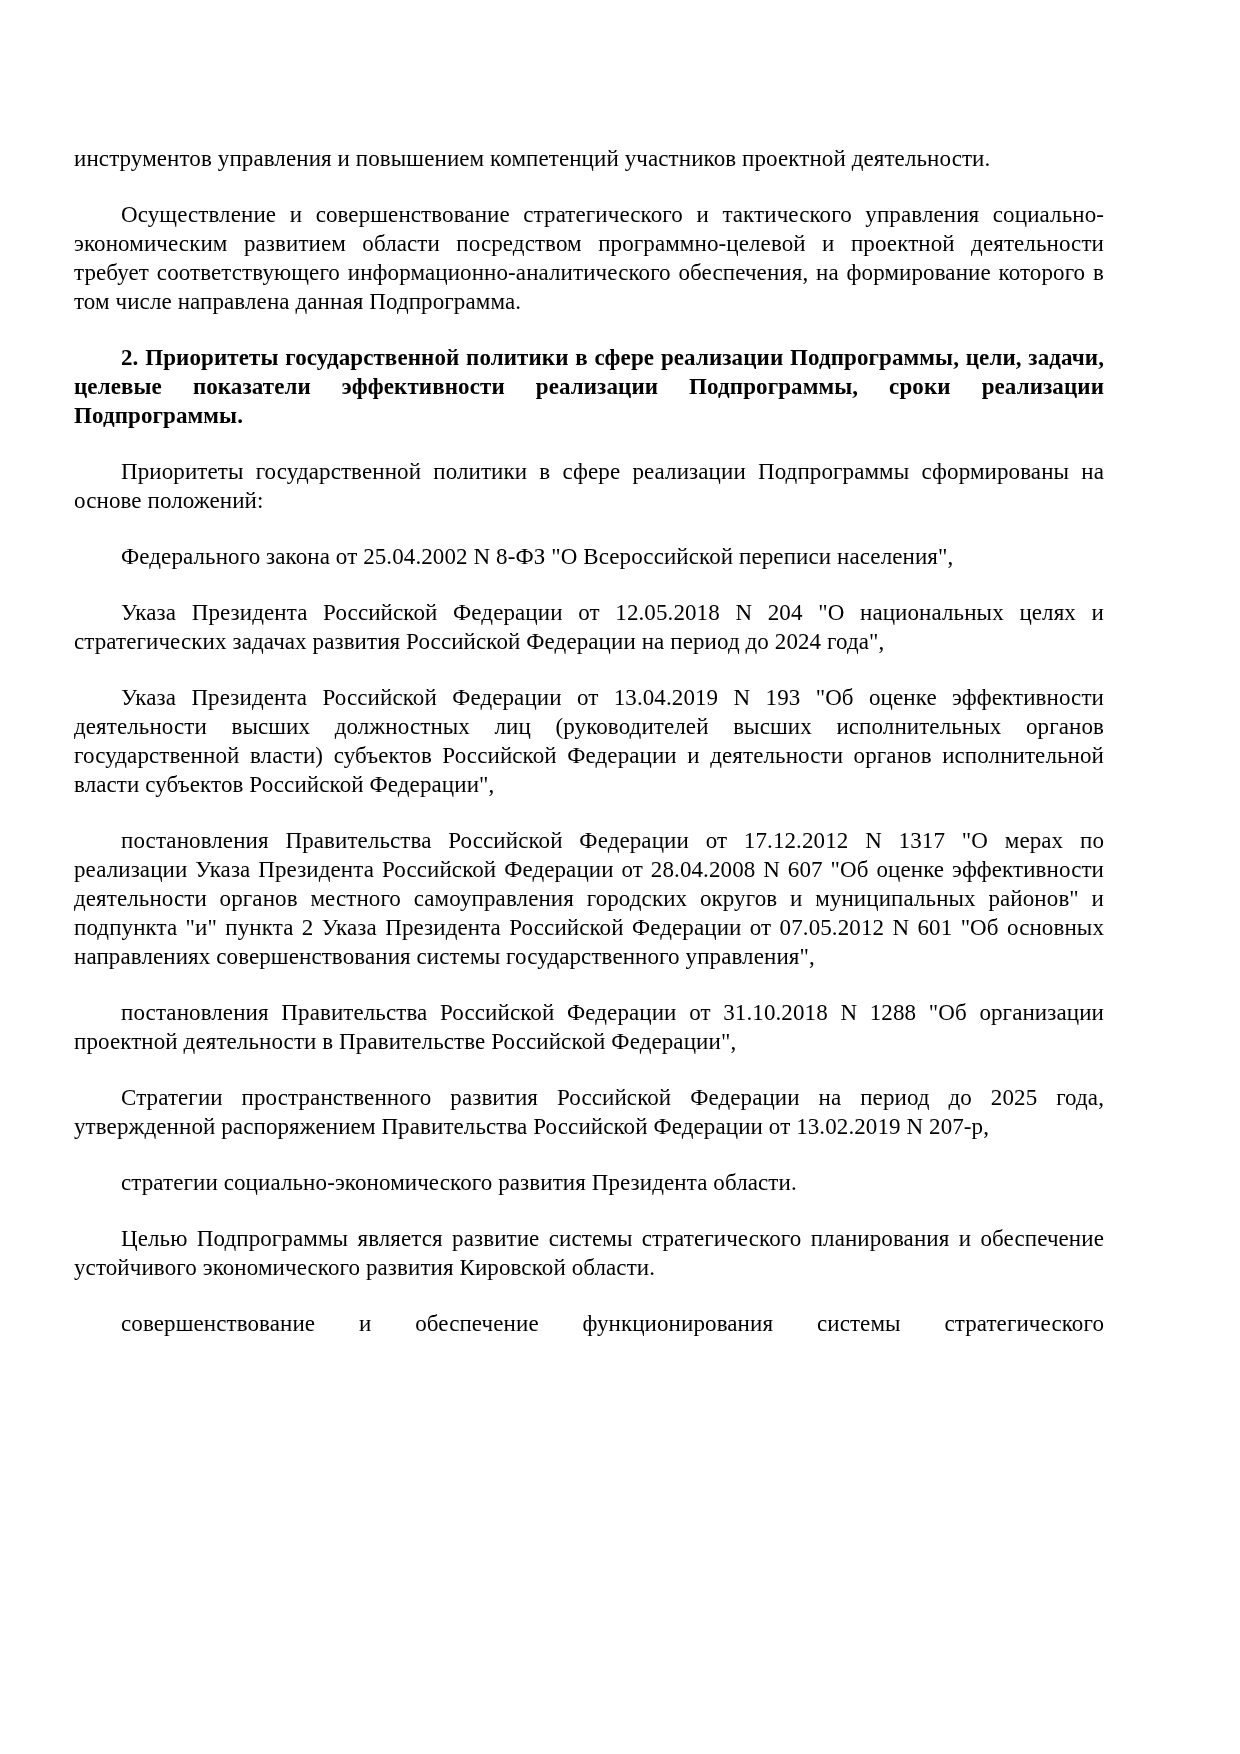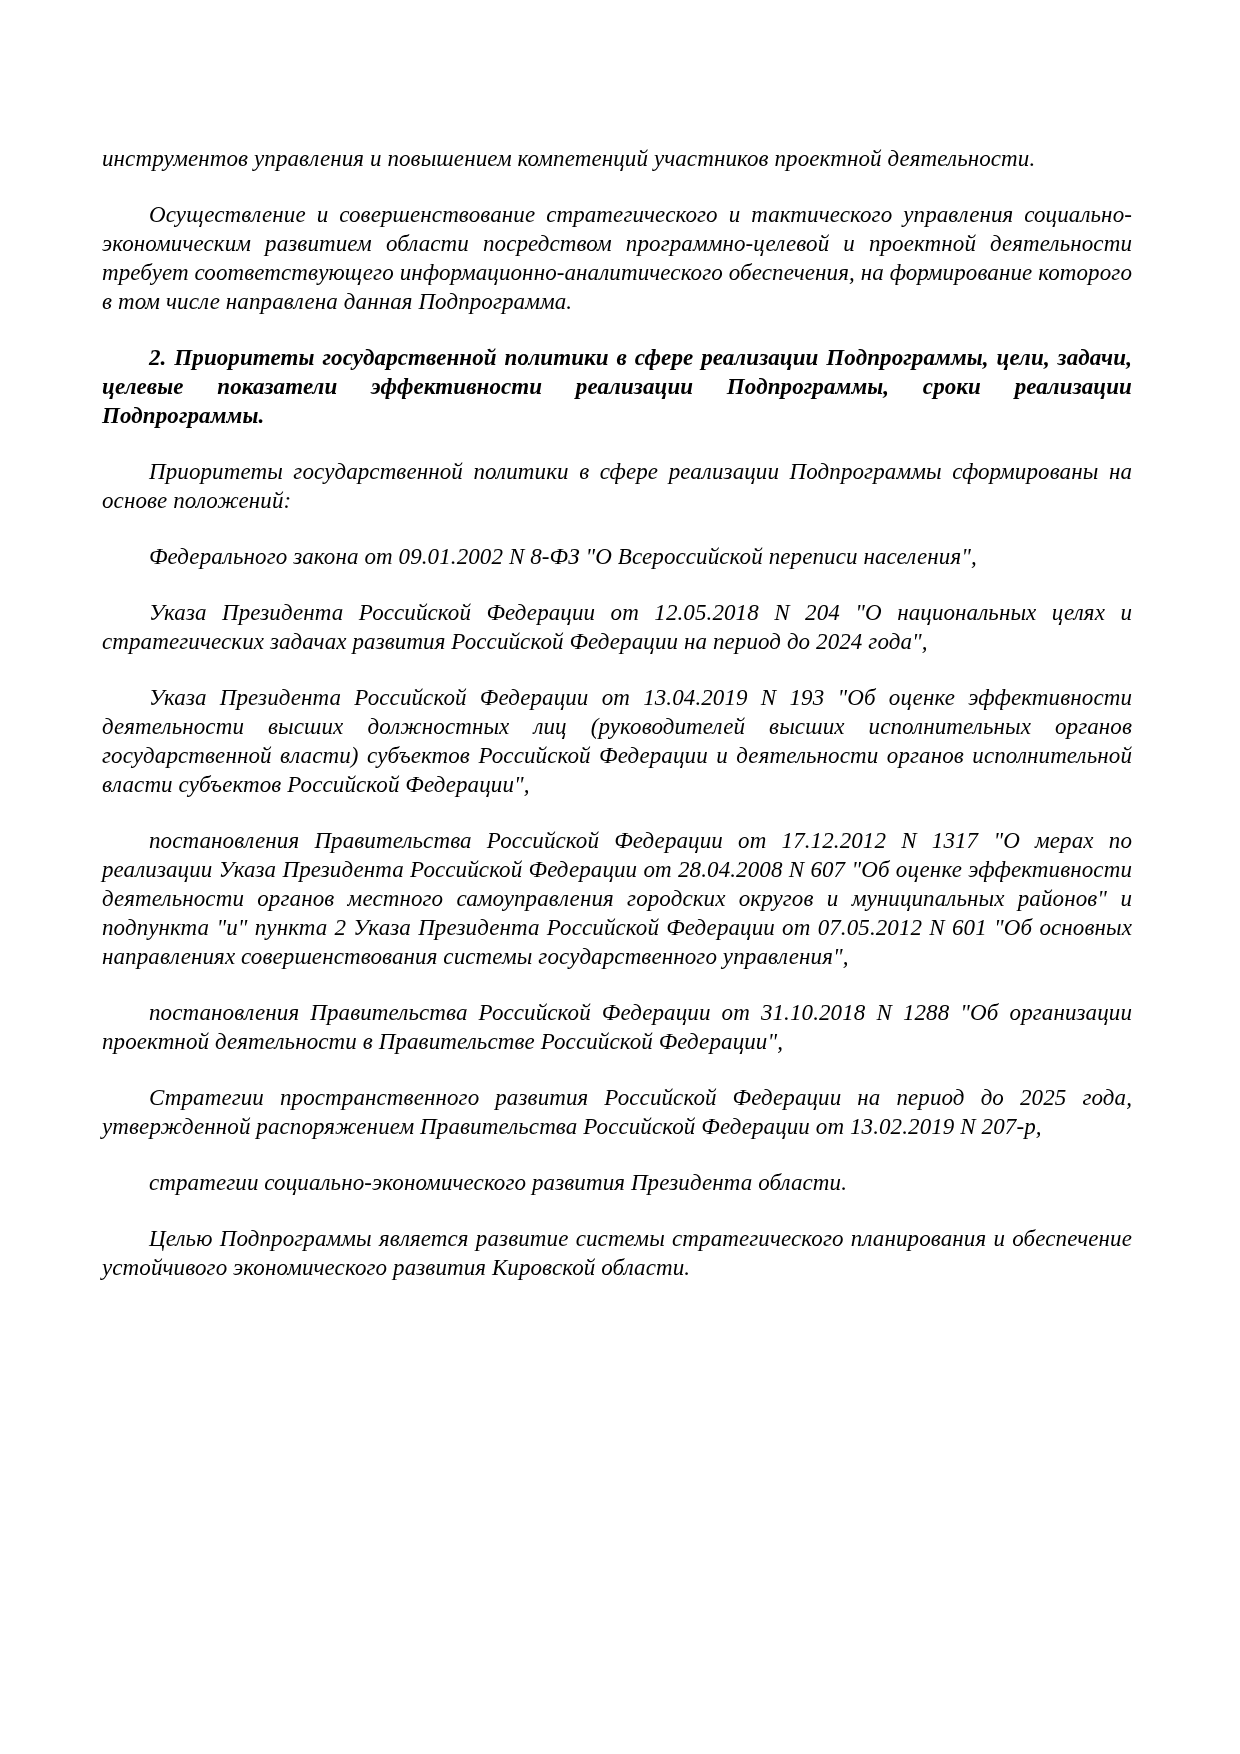--- a/index.html
+++ b/index.html
@@ -7,23 +7,22 @@
     padding: 0;
     background: #ffffff;
   }
   .page {
     position: relative;
     width: 1240px;
     height: 1754px;
     margin: 0 auto;
     background: #ffffff;
     box-sizing: border-box;
-    padding: 144px 105px 0 102px;
+    padding: 144px 105px 0 74px;
     overflow: hidden;
-    font-style: italic;
   }
   .doc {
     width: 1030px;
     color: #000000;
   }
   .para {
     margin: 0 0 27px 0;
     font-family: "Liberation Serif", "DejaVu Serif", serif;
     font-size: 23px;
     line-height: 29px;
@@ -43,22 +42,23 @@
 </style>
 </head>
 <body>
 
 <div class="page">
   <div class="doc">
       <p class="para">инструментов управления и повышением компетенций участников проектной деятельности.</p>
       <p class="para indent">Осуществление и совершенствование стратегического и тактического управления социально-экономическим развитием области посредством программно-целевой и проектной деятельности требует соответствующего информационно-аналитического обеспечения, на формирование которого в том числе направлена данная Подпрограмма.</p>
       <p class="para heading indent">2. Приоритеты государственной политики в сфере реализации Подпрограммы, цели, задачи, целевые показатели эффективности реализации Подпрограммы, сроки реализации Подпрограммы.</p>
       <p class="para indent">Приоритеты государственной политики в сфере реализации Подпрограммы сформированы на основе положений:</p>
-      <p class="para indent">Федерального закона от 09.01.2002 N 8-ФЗ "О Всероссийской переписи населения",</p>
+      <p class="para indent">Федерального закона от 25.04.2002 N 8-ФЗ "О Всероссийской переписи населения",</p>
       <p class="para indent">Указа Президента Российской Федерации от 12.05.2018 N 204 "О национальных целях и стратегических задачах развития Российской Федерации на период до 2024 года",</p>
       <p class="para indent">Указа Президента Российской Федерации от 13.04.2019 N 193 "Об оценке эффективности деятельности высших должностных лиц (руководителей высших исполнительных органов государственной власти) субъектов Российской Федерации и деятельности органов исполнительной власти субъектов Российской Федерации",</p>
       <p class="para indent">постановления Правительства Российской Федерации от 17.12.2012 N 1317 "О мерах по реализации Указа Президента Российской Федерации от 28.04.2008 N 607 "Об оценке эффективности деятельности органов местного самоуправления городских округов и муниципальных районов" и подпункта "и" пункта 2 Указа Президента Российской Федерации от 07.05.2012 N 601 "Об основных направлениях совершенствования системы государственного управления",</p>
       <p class="para indent">постановления Правительства Российской Федерации от 31.10.2018 N 1288 "Об организации проектной деятельности в Правительстве Российской Федерации",</p>
       <p class="para indent">Стратегии пространственного развития Российской Федерации на период до 2025 года, утвержденной распоряжением Правительства Российской Федерации от 13.02.2019 N 207-р,</p>
       <p class="para indent">стратегии социально-экономического развития Президента области.</p>
       <p class="para indent">Целью Подпрограммы является развитие системы стратегического планирования и обеспечение устойчивого экономического развития Кировской области.</p>
+      <p class="para indent jlast">совершенствование и обеспечение функционирования системы стратегического</p>
     </div>
 </div>
 
 </body></html>

